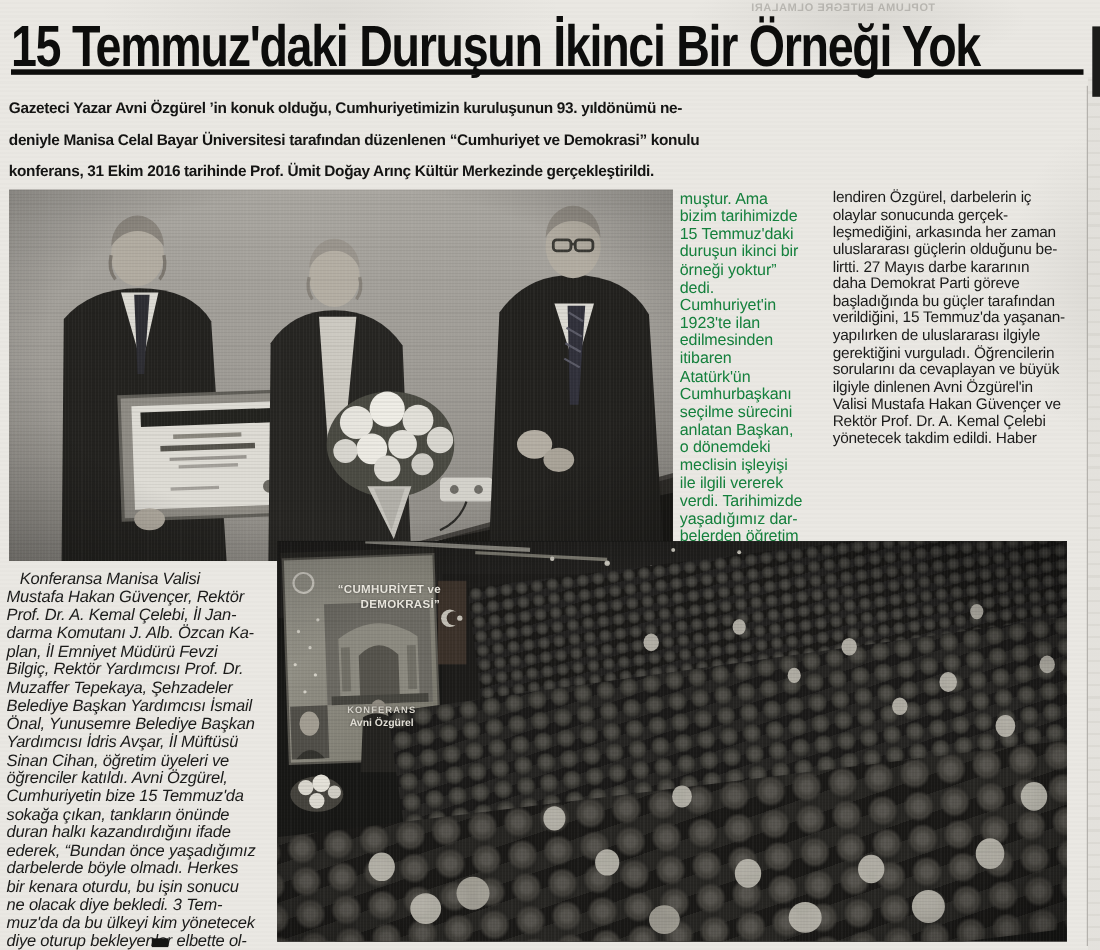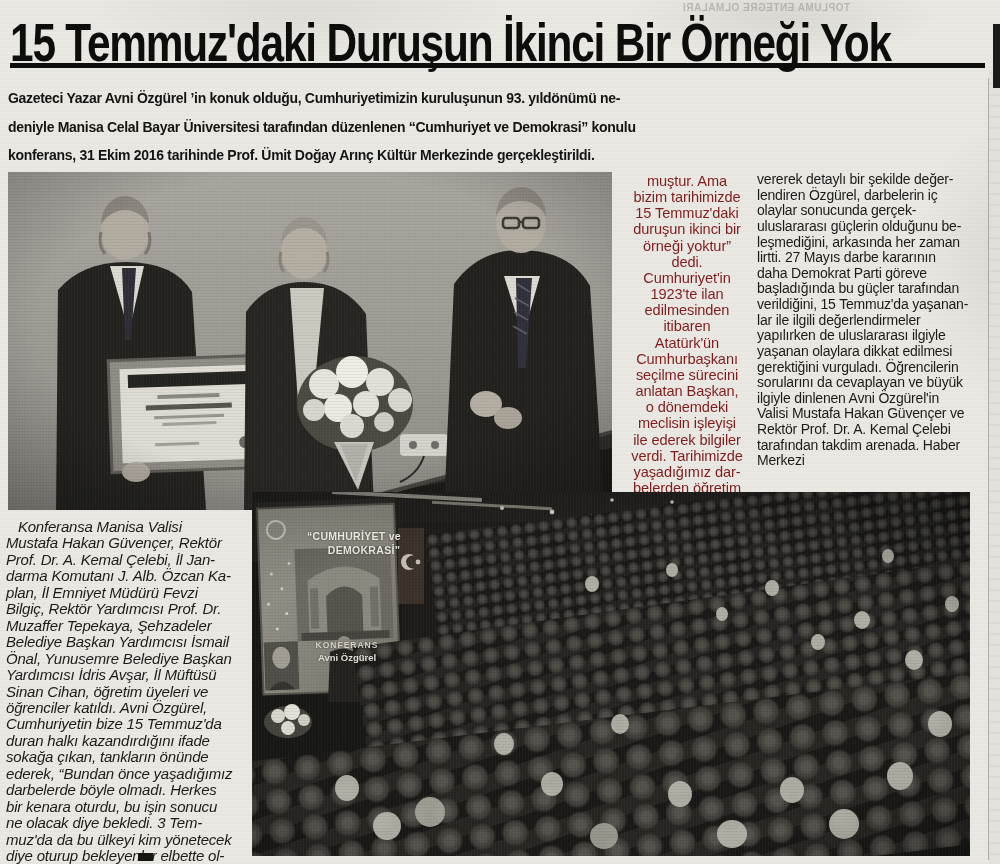--- a/index.html
+++ b/index.html
@@ -33,21 +33,21 @@
     font-size:53px;font-weight:700;letter-spacing:-1.5px;color:#0d0d0c;
     transform:scaleX(.8);transform-origin:0 50%;
   }
   .headline-rule{left:10px;top:63px;width:975px;height:5px;background:#0d0d0c;}
   
   .lede{left:8px;top:84px;width:982px;font-size:14px;font-weight:700;
     letter-spacing:-.3px;line-height:28.5px;color:#141413;}
   .lede div{white-space:pre;}
   
   .col div{white-space:pre;}
-  .col-mid{left:618px;top:173px;width:138px;font-size:14.6px;line-height:16.15px;letter-spacing:-.1px;color:#7f1d1d;text-align:center;}
+  .col-mid{left:618px;top:173px;width:138px;font-size:14.6px;line-height:16.15px;letter-spacing:-.1px;color:#15803d;}
   .col-right{left:757px;top:172px;width:232px;font-size:14px;line-height:15.62px;letter-spacing:-.2px;color:#1b1b1a;}
   .col-left{left:6px;top:519px;width:237px;font-size:15px;line-height:16.45px;letter-spacing:-.2px;color:#1b1b1a;font-style:italic;}
   
   .photo{overflow:hidden;}
   .photo1{left:8px;top:172px;width:604px;height:338px;}
   .photo2{left:252px;top:492px;width:718px;height:364px;background:#151513;}
   .grain{pointer-events:none;
     background:repeating-linear-gradient(0deg, rgba(0,0,0,.05) 0 1px, transparent 1px 3px),
                repeating-linear-gradient(90deg, rgba(255,255,255,.03) 0 1px, transparent 1px 3px);}
   
@@ -191,45 +191,41 @@
     <div>Cumhuriyet'in</div>
     <div>1923'te ilan</div>
     <div>edilmesinden</div>
     <div>itibaren</div>
     <div>Atatürk'ün</div>
     <div>Cumhurbaşkanı</div>
     <div>seçilme sürecini</div>
     <div>anlatan Başkan,</div>
     <div>o dönemdeki</div>
     <div>meclisin işleyişi</div>
-    <div>ile ederek bilgiler</div>
+    <div>ile ilgili vererek</div>
     <div>verdi. Tarihimizde</div>
     <div>yaşadığımız dar-</div>
     <div>belerden öğretim</div>
   </div>
 <div class="abs col col-right">
-    <div>vererek detaylı bir şekilde değer-</div>
     <div>lendiren Özgürel, darbelerin iç</div>
     <div>olaylar sonucunda gerçek-</div>
+    <div>leşmediğini, arkasında her zaman</div>
     <div>uluslararası güçlerin olduğunu be-</div>
-    <div>leşmediğini, arkasında her zaman</div>
     <div>lirtti. 27 Mayıs darbe kararının</div>
     <div>daha Demokrat Parti göreve</div>
     <div>başladığında bu güçler tarafından</div>
     <div>verildiğini, 15 Temmuz'da yaşanan-</div>
-    <div>lar ile ilgili değerlendirmeler</div>
     <div>yapılırken de uluslararası ilgiyle</div>
-    <div>yaşanan olaylara dikkat edilmesi</div>
     <div>gerektiğini vurguladı. Öğrencilerin</div>
     <div>sorularını da cevaplayan ve büyük</div>
     <div>ilgiyle dinlenen Avni Özgürel'in</div>
     <div>Valisi Mustafa Hakan Güvençer ve</div>
     <div>Rektör Prof. Dr. A. Kemal Çelebi</div>
-    <div>tarafından takdim arenada. Haber</div>
-    <div>Merkezi</div>
+    <div>yönetecek takdim edildi. Haber</div>
   </div>
 
 <div class="abs photo photo2">
   <svg width="718" height="364" viewBox="0 0 718 364" style="position:absolute;left:0;top:0">
     <defs>
       <linearGradient id="scr" x1="0" y1="0" x2="1" y2="1">
         <stop offset="0" stop-color="#9b998f"></stop>
           <stop offset="1" stop-color="#767469"></stop>
       </linearGradient>
     </defs>
@@ -374,22 +370,22 @@
     <div>darma Komutanı J. Alb. Özcan Ka-</div>
     <div>plan, İl Emniyet Müdürü Fevzi</div>
     <div>Bilgiç, Rektör Yardımcısı Prof. Dr.</div>
     <div>Muzaffer Tepekaya, Şehzadeler</div>
     <div>Belediye Başkan Yardımcısı İsmail</div>
     <div>Önal, Yunusemre Belediye Başkan</div>
     <div>Yardımcısı İdris Avşar, İl Müftüsü</div>
     <div>Sinan Cihan, öğretim üyeleri ve</div>
     <div>öğrenciler katıldı. Avni Özgürel,</div>
     <div>Cumhuriyetin bize 15 Temmuz'da</div>
+    <div>sokağa çıkan, tankların önünde</div>
     <div>duran halkı kazandırdığını ifade</div>
-    <div>sokağa çıkan, tankların önünde</div>
     <div>ederek, “Bundan önce yaşadığımız</div>
     <div>darbelerde böyle olmadı. Herkes</div>
     <div>bir kenara oturdu, bu işin sonucu</div>
     <div>ne olacak diye bekledi. 3 Tem-</div>
     <div>muz'da da bu ülkeyi kim yönetecek</div>
     <div>diye oturup bekleyenler elbette ol-</div>
   </div>
 
 <div class="abs edge-strip"></div>
 <div class="abs edge-rule"></div>

